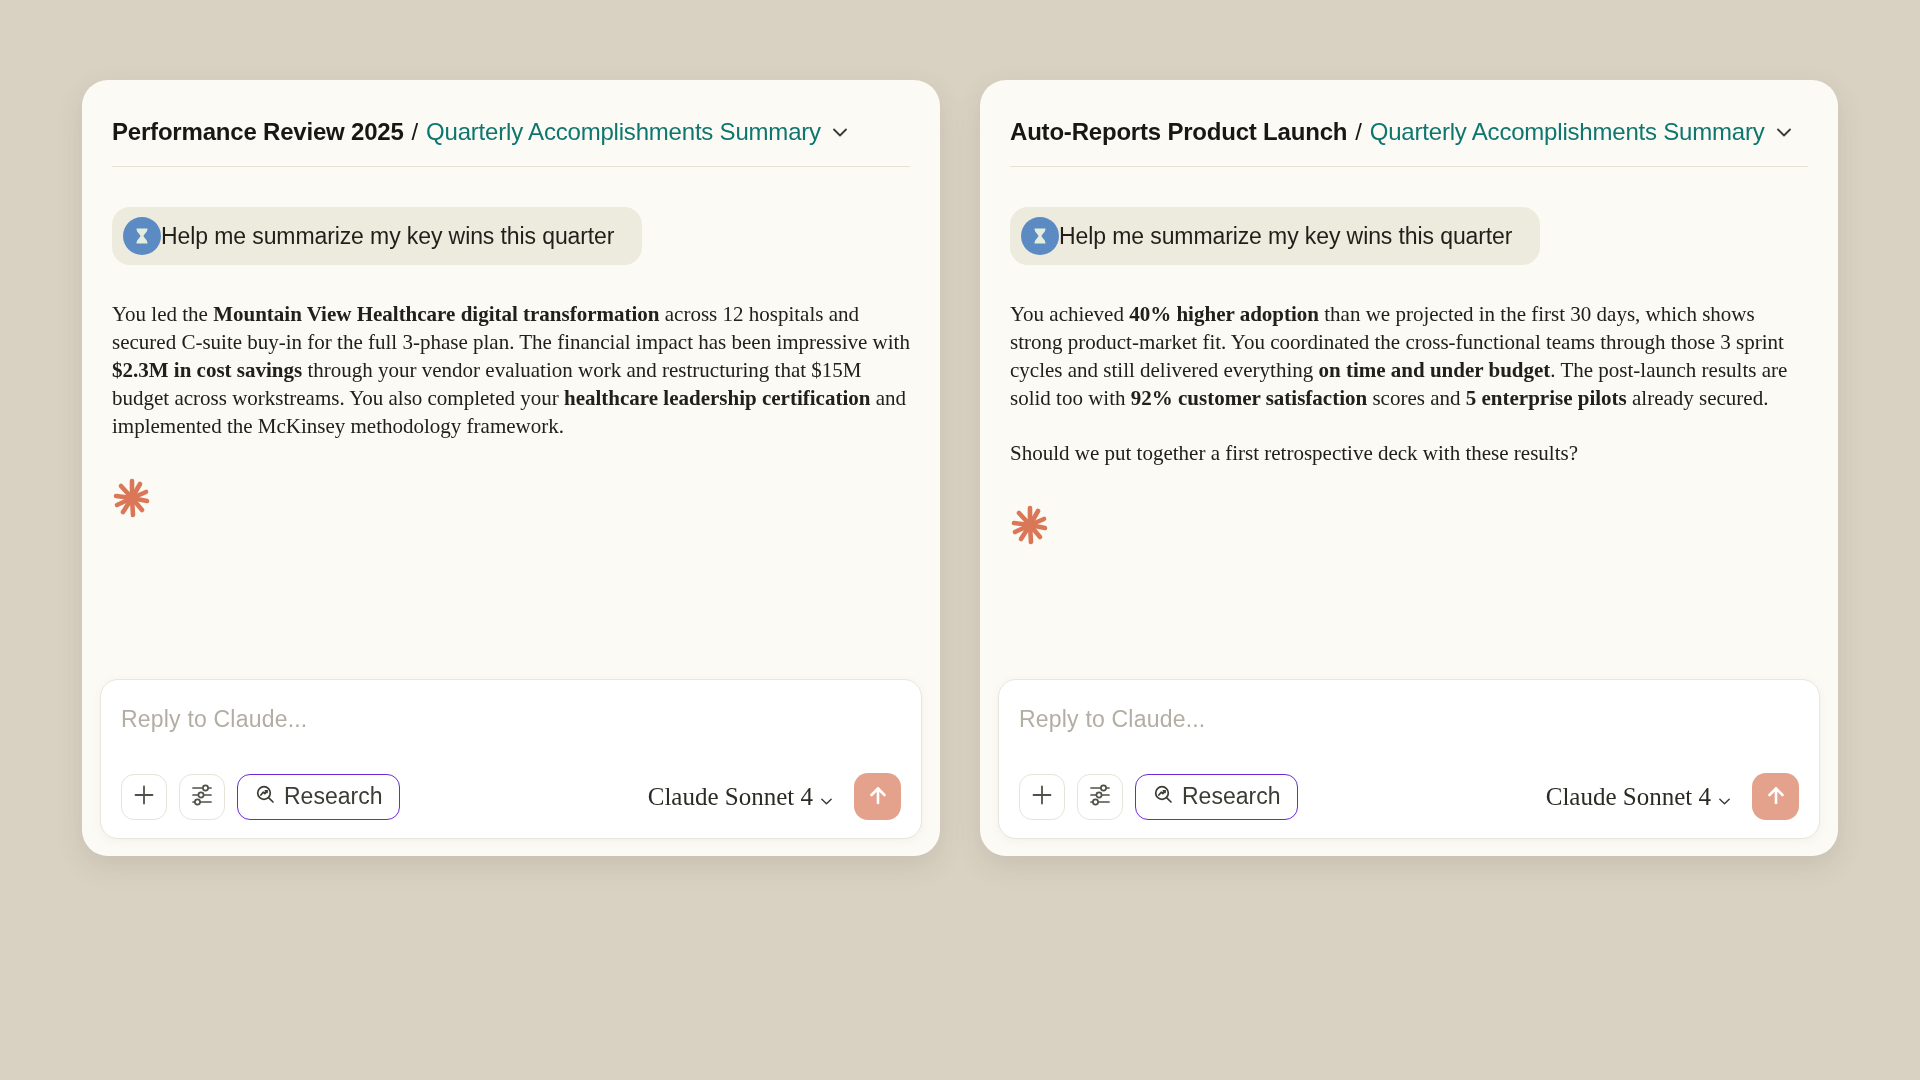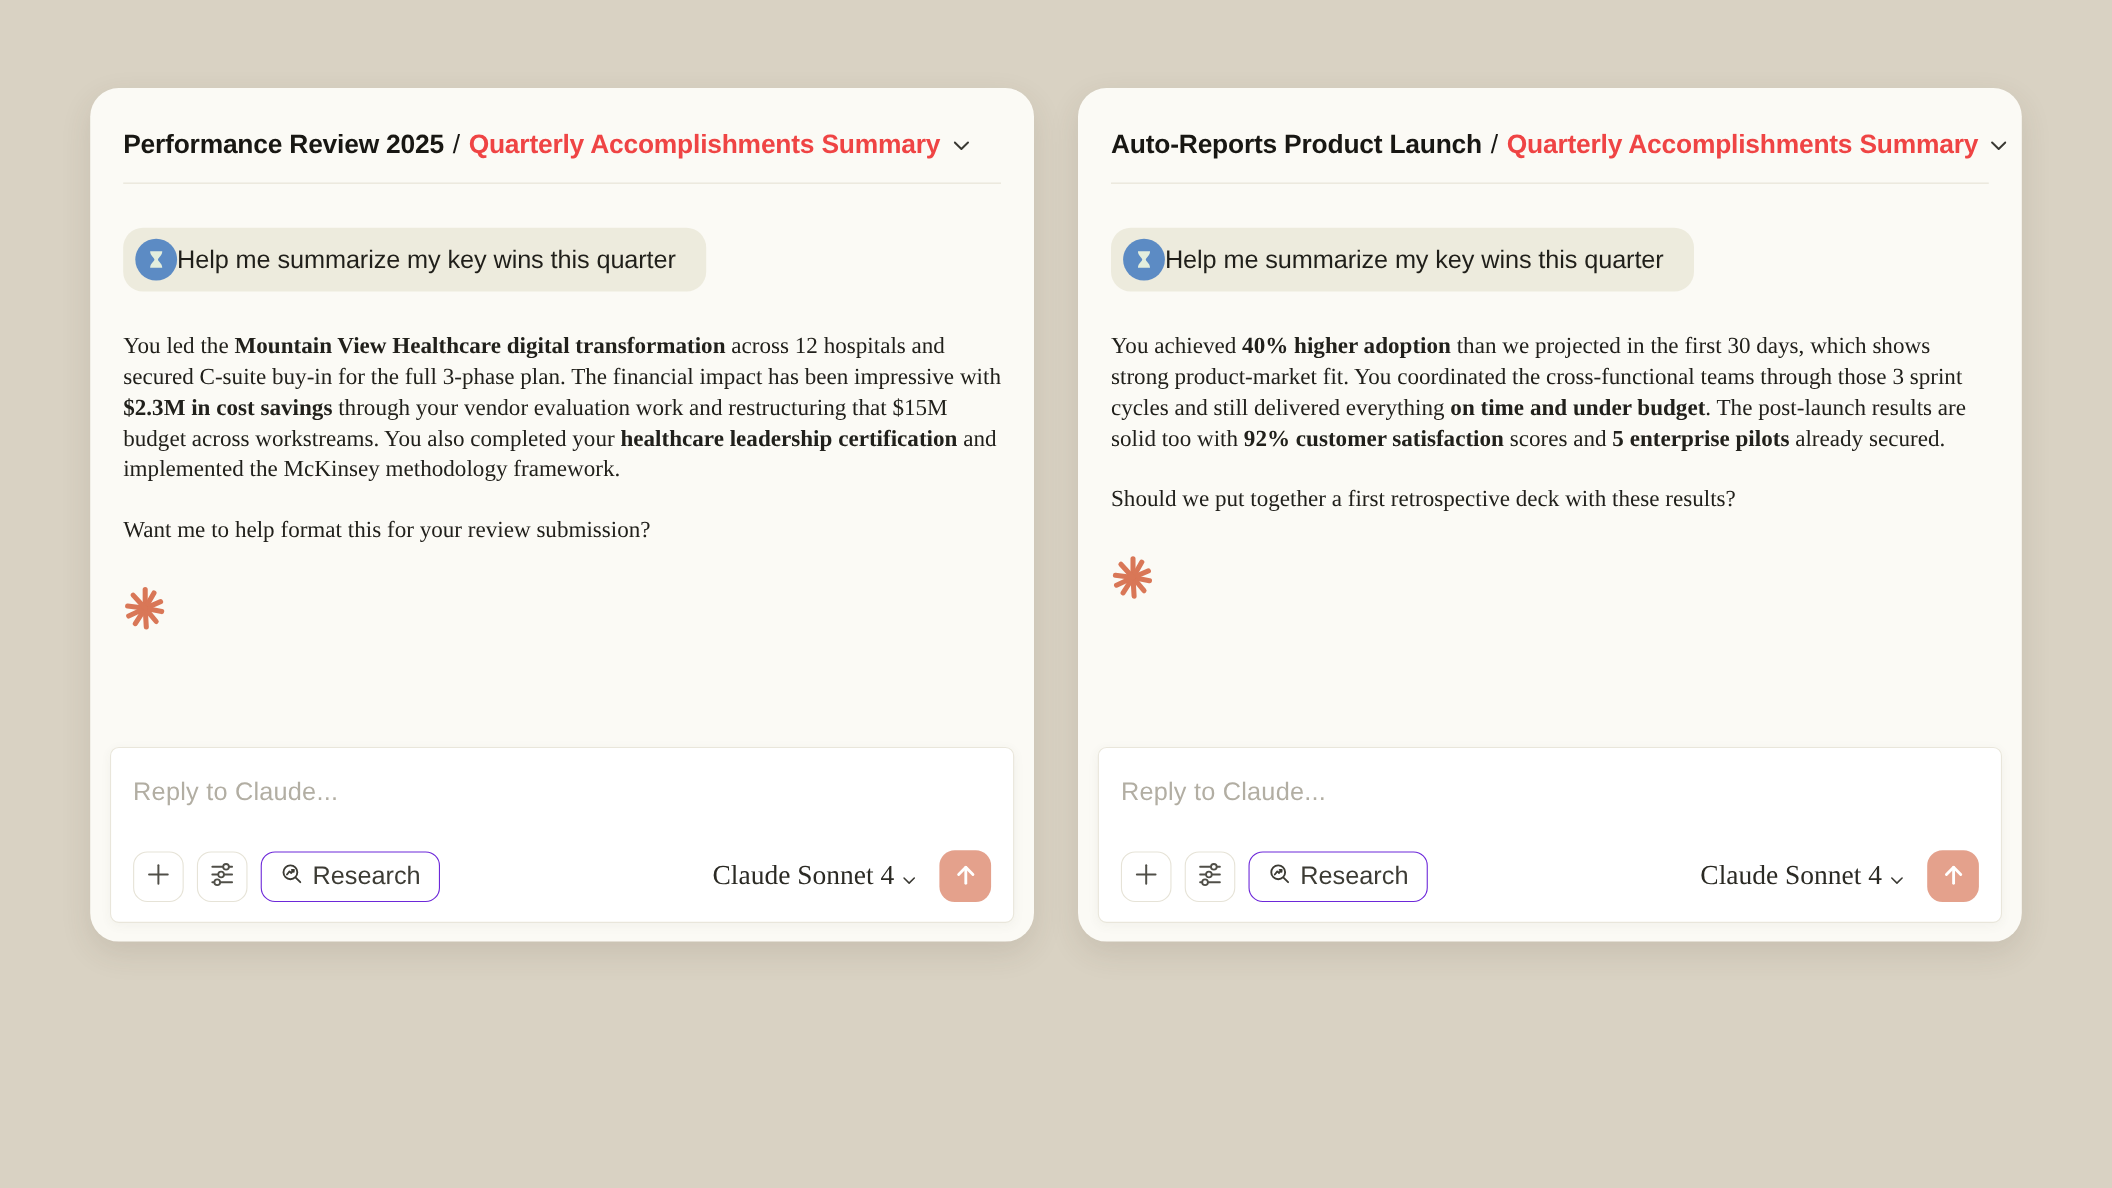--- a/index.html
+++ b/index.html
@@ -27,21 +27,21 @@
   .panel-header {
     display:flex; align-items:center;
     padding:38px 30px 20px 30px;
     font-size:24px;
     letter-spacing:-0.2px;
     cursor:pointer;
     white-space:nowrap; overflow:hidden;
   }
   .crumb-project { font-weight:700; color:#181713; }
   .crumb-sep { color:#181713; margin:0 8px; font-weight:400; }
-  .crumb-page { font-weight:700; color:#ef4444;text-align:center; }
+  .crumb-page { font-weight:400; color:#0f766e;text-align:center; }
   .crumb-chevron { margin-left:12px; flex:0 0 auto; display:flex; align-items:center; }
   .divider { height:1px; background:#e5e2d5; margin:0 30px; }
 
   .messages { flex:1 1 auto; padding:40px 30px 0 30px; overflow:hidden; }
 
   .user-bubble {
     display:inline-flex; align-items:center; 
     background:#edebdd;
     border-radius:18px;
     padding:10px 28px 10px 11px;
@@ -64,21 +64,21 @@
   }
   .assistant p { margin:0 0 27px 0; }
   .assistant b { font-weight:700; }
 
   .spark { margin-top:36px; width:40px; height:42px; }
 
   .composer {
     margin:20px 18px 0 18px;
     background:#ffffff;
     border:1px solid #e9e6db;
-    border-radius:8px;
+    border-radius:18px;
     box-shadow:0 2px 10px rgba(80,70,50,0.05);
     height:160px;
     display:flex; flex-direction:column; justify-content:space-between;
     padding:26px 20px 18px 20px;
   }
   .composer-placeholder {
     font-size:23px; color:#b2aea3; letter-spacing:0.2px;
     cursor:text;
   }
   .composer-toolbar {
@@ -186,21 +186,20 @@
         <span class="avatar">
           <svg width="24" height="24" viewBox="0 0 24 24">
               <use href="#icon-hourglass"></use>
             </svg>
         </span>
         <span>Help me summarize my key wins this quarter</span>
       </div>
 
       <div class="assistant">
         <p><span>You led the </span><b>Mountain View Healthcare digital transformation</b><span> across 12 hospitals and secured C-suite buy-in for the full 3-phase plan. The financial impact has been impressive with </span><b>$2.3M in cost savings</b><span> through your vendor evaluation work and restructuring that $15M budget across workstreams. You also completed your </span><b>healthcare leadership certification</b><span> and implemented the McKinsey methodology framework.</span></p>
-        <p>Want me to help format this for your review submission?</p>
         <div class="spark">
           <svg width="40" height="42" viewBox="0 0 40 42">
               <use href="#icon-spark"></use>
             </svg>
         </div>
       </div>
     </div>
 
     <div class="composer">
       <div class="composer-placeholder">Reply to Claude...</div>

